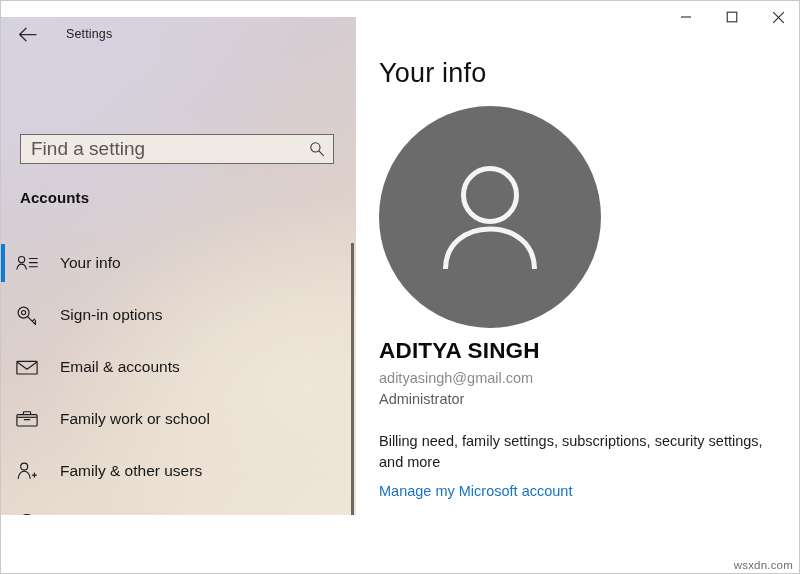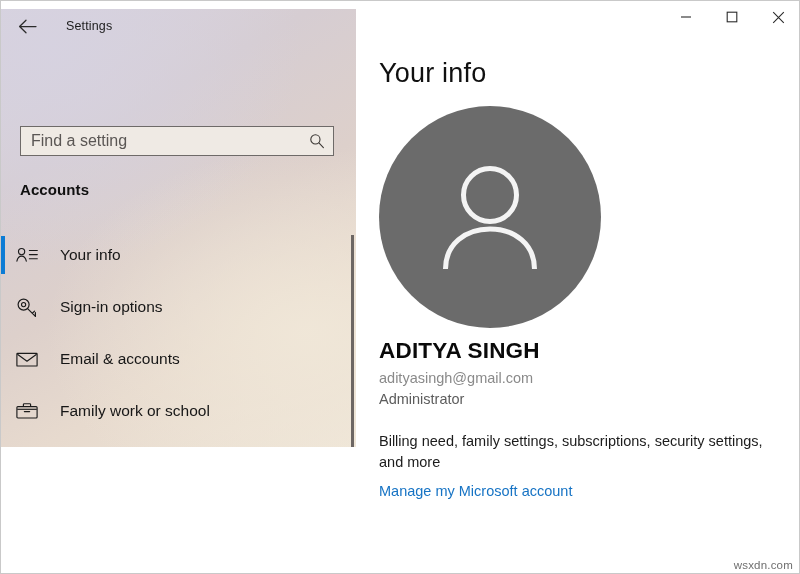--- a/index.html
+++ b/index.html
@@ -19,23 +19,23 @@
     overflow: hidden;
     background: #ffffff;
     box-sizing: border-box;
     border: 1px solid #c9c9c9;
   }
 
   
   .sidebar {
     position: absolute;
     left: 0;
-    top: 8px;
+    top: 16px;
     width: 355px;
-    height: 438px;
+    height: 498px;
     background:
       radial-gradient(ellipse 420px 300px at 86% 74%, rgba(240,231,216,0.95) 0%, rgba(240,231,216,0) 62%),
       radial-gradient(ellipse 380px 340px at 14% 8%, rgba(214,210,224,0.98) 0%, rgba(214,210,224,0) 66%),
       linear-gradient(150deg, #d8d3de 0%, #d6cdd2 28%, #ddd0cb 52%, #e7dace 72%, #efe6d8 100%);
     overflow: hidden;
   }
 
   .titlebar-left {
     position: absolute;
     left: 0; top: 0;
@@ -82,21 +82,21 @@
     box-sizing: border-box;
     display: flex;
     align-items: center;
   }
   .search-input {
     flex: 1;
     border: none;
     outline: none;
     background: transparent;
     font-family: "Liberation Sans", sans-serif;
-    font-size: 16px;
+    font-size: 19px;
     color: #4b4846;
     padding: 0 0 0 10px;
     height: 100%;
   }
   .search-input::placeholder { color: #5a5654; opacity: 1; }
   .search-icon-wrap {
     width: 32px;
     display: flex; align-items: center; justify-content: center;
   }
 
@@ -328,20 +328,30 @@
           <svg width="22" height="18" viewBox="0 0 22 18">
             <rect x="0.9" y="4.6" width="20.2" height="11.4" rx="1" stroke="#1b1b1b" stroke-width="1.15" fill="none"></rect>
             <path d="M7.4 4.4 L7.4 2.5 C7.4 2.0 7.8 1.7 8.3 1.7 L13.7 1.7 C14.2 1.7 14.6 2.0 14.6 2.5 L14.6 4.4" stroke="#1b1b1b" stroke-width="1.15" fill="none" stroke-linejoin="round"></path>
             <path d="M1.2 7.3 L20.8 7.3" stroke="#1b1b1b" stroke-width="1.15"></path>
             <path d="M8.4 9.6 L13.6 9.6" stroke="#1b1b1b" stroke-width="1.3" stroke-linecap="round"></path>
           </svg>
         </div>
         <div class="nav-label">Family work or school</div>
       </div>
 
+      <div class="navitem">
+        <div class="nav-icon">
+          <svg width="22" height="20" viewBox="0 0 22 20">
+            <circle cx="8.2" cy="5.6" r="3.5" stroke="#1b1b1b" stroke-width="1.15" fill="none"></circle>
+            <path d="M2.2 17.4 C3.0 12.3 5.9 10.2 8.2 10.2 C10.5 10.2 13.4 12.3 14.2 17.4" stroke="#1b1b1b" stroke-width="1.15" fill="none" stroke-linecap="round"></path>
+            <path d="M16.4 14.1 L20.4 14.1 M18.4 12.1 L18.4 16.1" stroke="#1b1b1b" stroke-width="1.15" stroke-linecap="round"></path>
+          </svg>
+        </div>
+        <div class="nav-label">Family &amp; other users</div>
+      </div>
 
       <div class="navitem">
         <div class="nav-icon">
           <svg width="22" height="20" viewBox="0 0 22 20">
             <path d="M3.2 11.6 A7.8 7.8 0 0 0 17.6 14.6" stroke="#1b1b1b" stroke-width="1.25" fill="none" stroke-linecap="round"></path>
             <path d="M18.8 8.4 A7.8 7.8 0 0 0 4.4 5.4" stroke="#1b1b1b" stroke-width="1.25" fill="none" stroke-linecap="round"></path>
             <path d="M17.6 14.6 L17.4 10.9 M17.6 14.6 L14.0 15.0" stroke="#1b1b1b" stroke-width="1.25" fill="none" stroke-linecap="round"></path>
             <path d="M4.4 5.4 L4.6 9.1 M4.4 5.4 L8.0 5.0" stroke="#1b1b1b" stroke-width="1.25" fill="none" stroke-linecap="round"></path>
           </svg>
         </div>

